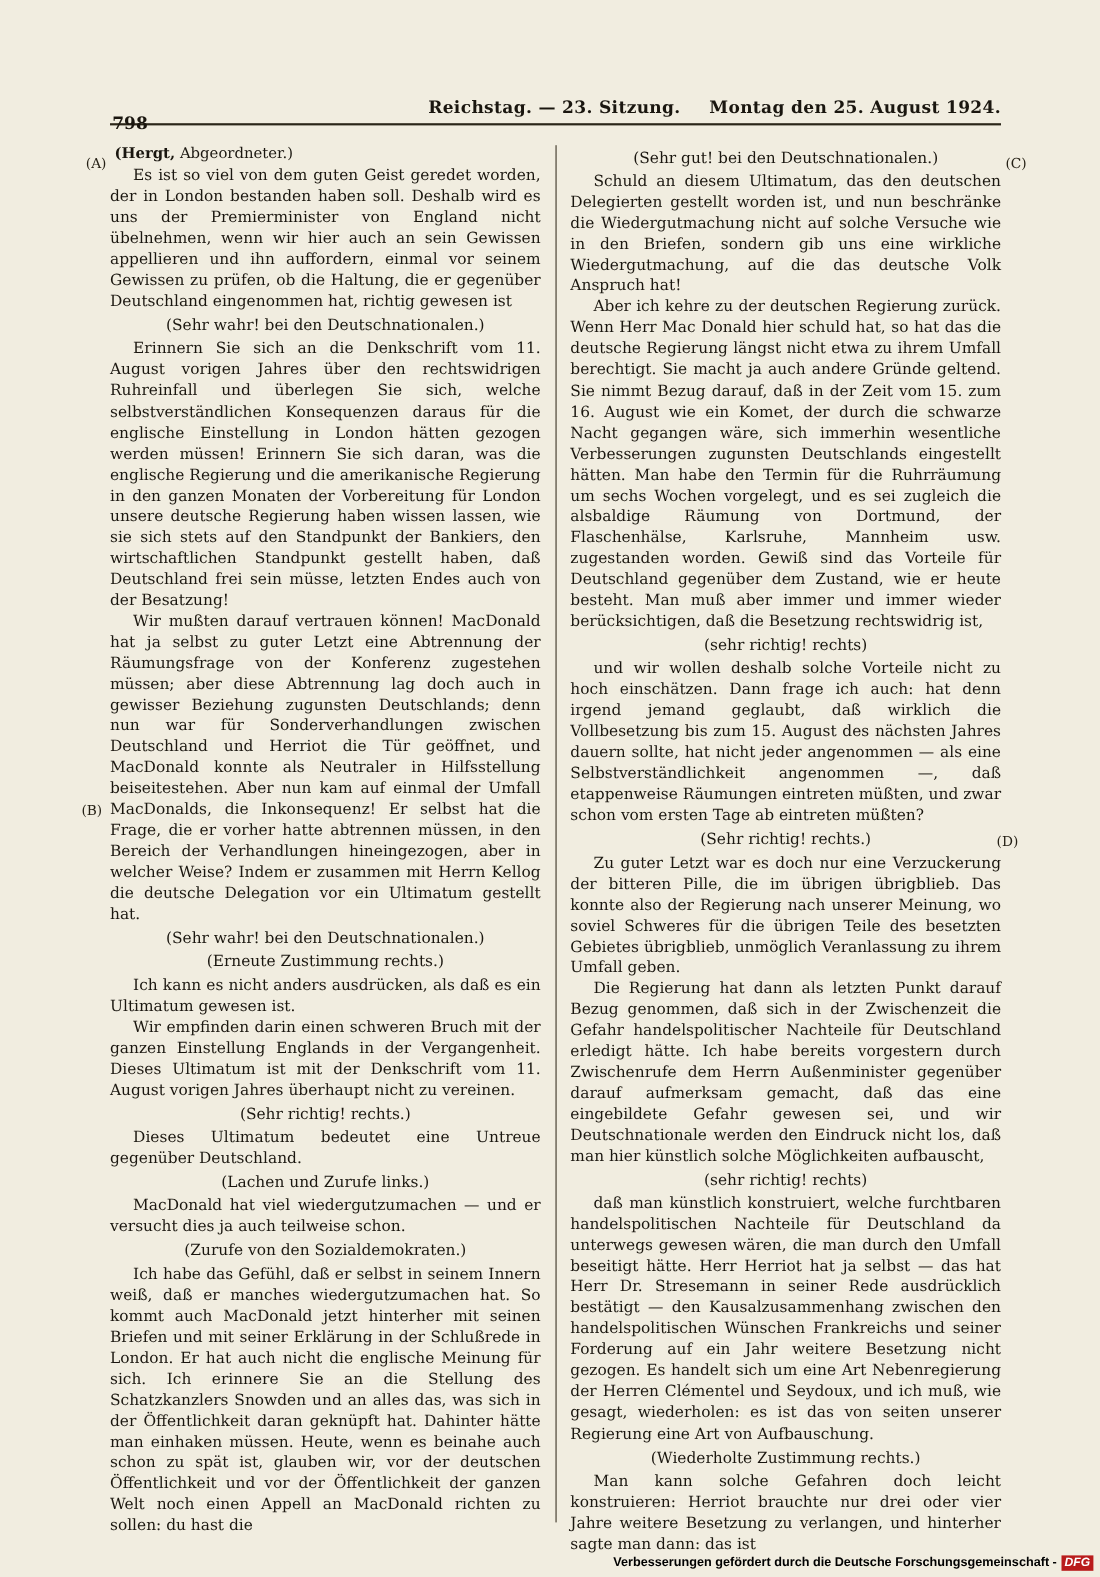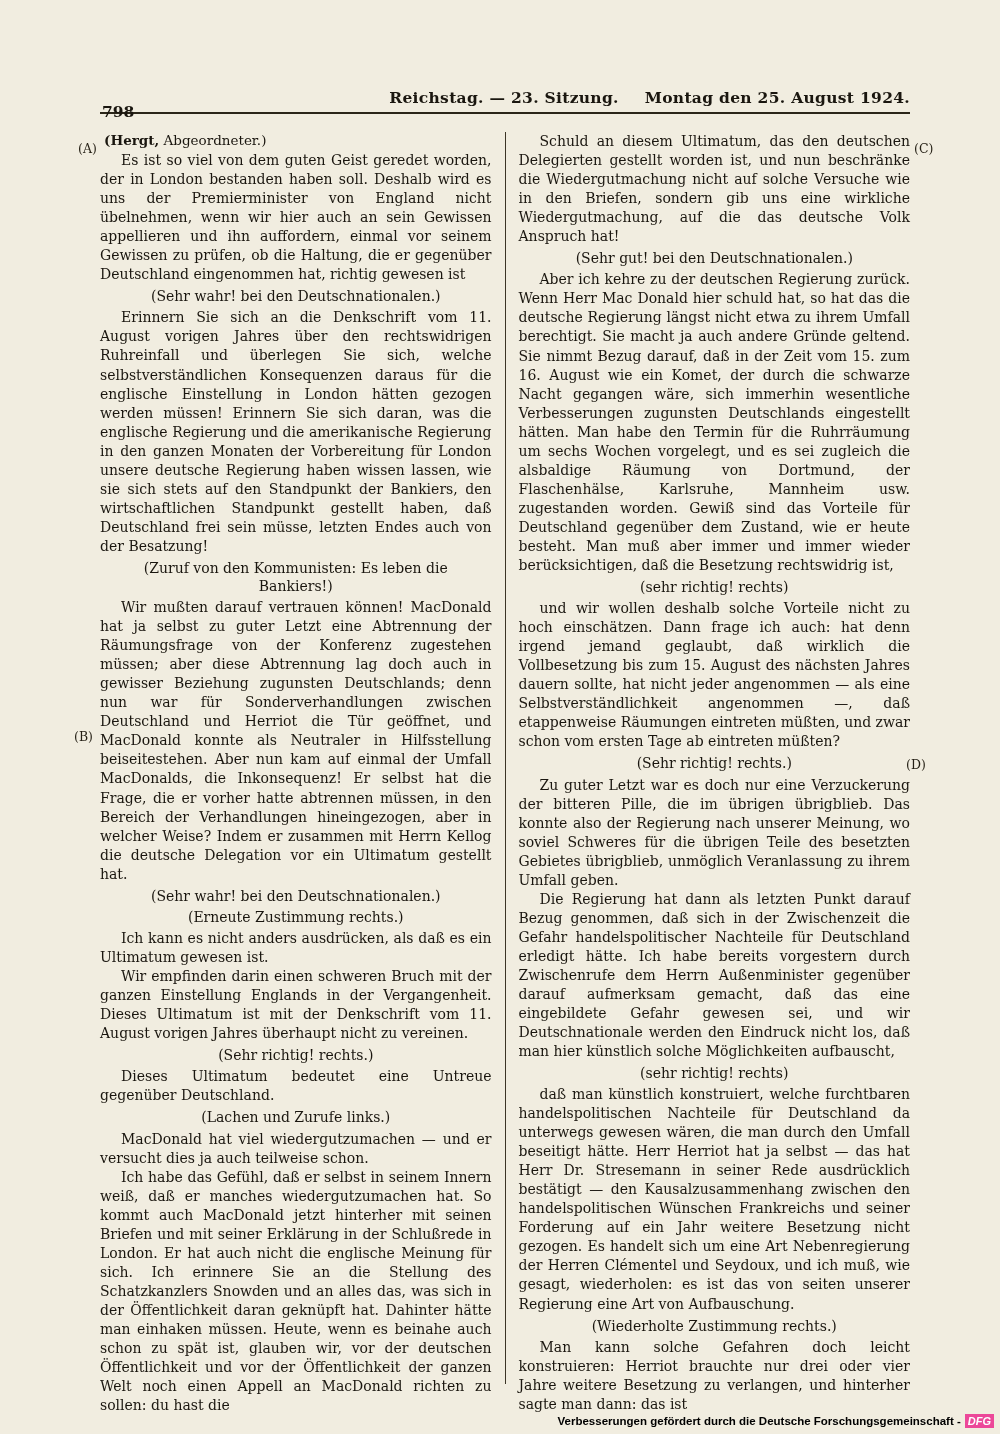--- a/index.html
+++ b/index.html
@@ -73,21 +73,21 @@
     right: 6px; bottom: 6px;
     font-family: "Liberation Sans", sans-serif;
     font-size: 11.5px;
     font-weight: bold;
     color: #000;
     display: flex;
     align-items: center;
     gap: 4px;
   }
   .dfg-logo {
-    background: #ec4899;
+    background: #b91c1c;
     color: #fff;
     font-style: italic;
     font-weight: bold;
     font-size: 11px;
     padding: 1px 3px;
     line-height: 1.1;
   }
 </style>
 </head>
 <body>
@@ -106,38 +106,38 @@
   <span class="marker mk-c">(C)</span>
   <span class="marker mk-d">(D)</span>
 
   <div class="content">
 
     <div class="col col-left">
       <p class="speaker"><span class="nm">(Hergt,</span><span> Abgeordneter.)</span></p>
       <p class="para">Es ist so viel von dem guten Geist geredet worden, der in London bestanden haben soll. Deshalb wird es uns der Premierminister von England nicht übelnehmen, wenn wir hier auch an sein Gewissen appellieren und ihn auffordern, einmal vor seinem Gewissen zu prüfen, ob die Haltung, die er gegenüber Deutschland eingenommen hat, richtig gewesen ist</p>
       <p class="para interjection">(Sehr wahr! bei den Deutschnationalen.)</p>
       <p class="para">Erinnern Sie sich an die Denkschrift vom 11. August vorigen Jahres über den rechtswidrigen Ruhreinfall und überlegen Sie sich, welche selbstverständlichen Konsequenzen daraus für die englische Einstellung in London hätten gezogen werden müssen! Erinnern Sie sich daran, was die englische Regierung und die amerikanische Regierung in den ganzen Monaten der Vorbereitung für London unsere deutsche Regierung haben wissen lassen, wie sie sich stets auf den Standpunkt der Bankiers, den wirtschaftlichen Standpunkt gestellt haben, daß Deutschland frei sein müsse, letzten Endes auch von der Besatzung!</p>
-      <p class="para interjection">(Zuruf von den Kommunisten: Es leben die Bankiers!)</p>
       <p class="para">Wir mußten darauf vertrauen können! MacDonald hat ja selbst zu guter Letzt eine Abtrennung der Räumungsfrage von der Konferenz zugestehen müssen; aber diese Abtrennung lag doch auch in gewisser Beziehung zugunsten Deutschlands; denn nun war für Sonderverhandlungen zwischen Deutschland und Herriot die Tür geöffnet, und MacDonald konnte als Neutraler in Hilfsstellung beiseitestehen. Aber nun kam auf einmal der Umfall MacDonalds, die Inkonsequenz! Er selbst hat die Frage, die er vorher hatte abtrennen müssen, in den Bereich der Verhandlungen hineingezogen, aber in welcher Weise? Indem er zusammen mit Herrn Kellog die deutsche Delegation vor ein Ultimatum gestellt hat.</p>
       <p class="para interjection">(Sehr wahr! bei den Deutschnationalen.)</p>
       <p class="para interjection">(Erneute Zustimmung rechts.)</p>
       <p class="para">Ich kann es nicht anders ausdrücken, als daß es ein Ultimatum gewesen ist.</p>
       <p class="para">Wir empfinden darin einen schweren Bruch mit der ganzen Einstellung Englands in der Vergangenheit. Dieses Ultimatum ist mit der Denkschrift vom 11. August vorigen Jahres überhaupt nicht zu vereinen.</p>
       <p class="para interjection">(Sehr richtig! rechts.)</p>
       <p class="para">Dieses Ultimatum bedeutet eine Untreue gegenüber Deutschland.</p>
       <p class="para interjection">(Lachen und Zurufe links.)</p>
       <p class="para">MacDonald hat viel wiedergutzumachen — und er versucht dies ja auch teilweise schon.</p>
+      <p class="para interjection">(Zurufe von den Sozialdemokraten.)</p>
       <p class="para">Ich habe das Gefühl, daß er selbst in seinem Innern weiß, daß er manches wiedergutzumachen hat. So kommt auch MacDonald jetzt hinterher mit seinen Briefen und mit seiner Erklärung in der Schlußrede in London. Er hat auch nicht die englische Meinung für sich. Ich erinnere Sie an die Stellung des Schatzkanzlers Snowden und an alles das, was sich in der Öffentlichkeit daran geknüpft hat. Dahinter hätte man einhaken müssen. Heute, wenn es beinahe auch schon zu spät ist, glauben wir, vor der deutschen Öffentlichkeit und vor der Öffentlichkeit der ganzen Welt noch einen Appell an MacDonald richten zu sollen: du hast die</p>
     </div>
 
     <div class="divider"></div>
 
     <div class="col col-right">
+      <p class="para interjection">(Sehr gut! bei den Deutschnationalen.)</p>
       <p class="para">Schuld an diesem Ultimatum, das den deutschen Delegierten gestellt worden ist, und nun beschränke die Wiedergutmachung nicht auf solche Versuche wie in den Briefen, sondern gib uns eine wirkliche Wiedergutmachung, auf die das deutsche Volk Anspruch hat!</p>
-      <p class="para interjection">(Sehr gut! bei den Deutschnationalen.)</p>
       <p class="para">Aber ich kehre zu der deutschen Regierung zurück. Wenn Herr Mac Donald hier schuld hat, so hat das die deutsche Regierung längst nicht etwa zu ihrem Umfall berechtigt. Sie macht ja auch andere Gründe geltend. Sie nimmt Bezug darauf, daß in der Zeit vom 15. zum 16. August wie ein Komet, der durch die schwarze Nacht gegangen wäre, sich immerhin wesentliche Verbesserungen zugunsten Deutschlands eingestellt hätten. Man habe den Termin für die Ruhrräumung um sechs Wochen vorgelegt, und es sei zugleich die alsbaldige Räumung von Dortmund, der Flaschenhälse, Karlsruhe, Mannheim usw. zugestanden worden. Gewiß sind das Vorteile für Deutschland gegenüber dem Zustand, wie er heute besteht. Man muß aber immer und immer wieder berücksichtigen, daß die Besetzung rechtswidrig ist,</p>
       <p class="para interjection">(sehr richtig! rechts)</p>
       <p class="para">und wir wollen deshalb solche Vorteile nicht zu hoch einschätzen. Dann frage ich auch: hat denn irgend jemand geglaubt, daß wirklich die Vollbesetzung bis zum 15. August des nächsten Jahres dauern sollte, hat nicht jeder angenommen — als eine Selbstverständlichkeit angenommen —, daß etappenweise Räumungen eintreten müßten, und zwar schon vom ersten Tage ab eintreten müßten?</p>
       <p class="para interjection">(Sehr richtig! rechts.)</p>
       <p class="para">Zu guter Letzt war es doch nur eine Verzuckerung der bitteren Pille, die im übrigen übrigblieb. Das konnte also der Regierung nach unserer Meinung, wo soviel Schweres für die übrigen Teile des besetzten Gebietes übrigblieb, unmöglich Veranlassung zu ihrem Umfall geben.</p>
       <p class="para">Die Regierung hat dann als letzten Punkt darauf Bezug genommen, daß sich in der Zwischenzeit die Gefahr handelspolitischer Nachteile für Deutschland erledigt hätte. Ich habe bereits vorgestern durch Zwischenrufe dem Herrn Außenminister gegenüber darauf aufmerksam gemacht, daß das eine eingebildete Gefahr gewesen sei, und wir Deutschnationale werden den Eindruck nicht los, daß man hier künstlich solche Möglichkeiten aufbauscht,</p>
       <p class="para interjection">(sehr richtig! rechts)</p>
       <p class="para">daß man künstlich konstruiert, welche furchtbaren handelspolitischen Nachteile für Deutschland da unterwegs gewesen wären, die man durch den Umfall beseitigt hätte. Herr Herriot hat ja selbst — das hat Herr Dr. Stresemann in seiner Rede ausdrücklich bestätigt — den Kausalzusammenhang zwischen den handelspolitischen Wünschen Frankreichs und seiner Forderung auf ein Jahr weitere Besetzung nicht gezogen. Es handelt sich um eine Art Nebenregierung der Herren Clémentel und Seydoux, und ich muß, wie gesagt, wiederholen: es ist das von seiten unserer Regierung eine Art von Aufbauschung.</p>
       <p class="para interjection">(Wiederholte Zustimmung rechts.)</p>
       <p class="para">Man kann solche Gefahren doch leicht konstruieren: Herriot brauchte nur drei oder vier Jahre weitere Besetzung zu verlangen, und hinterher sagte man dann: das ist</p>

